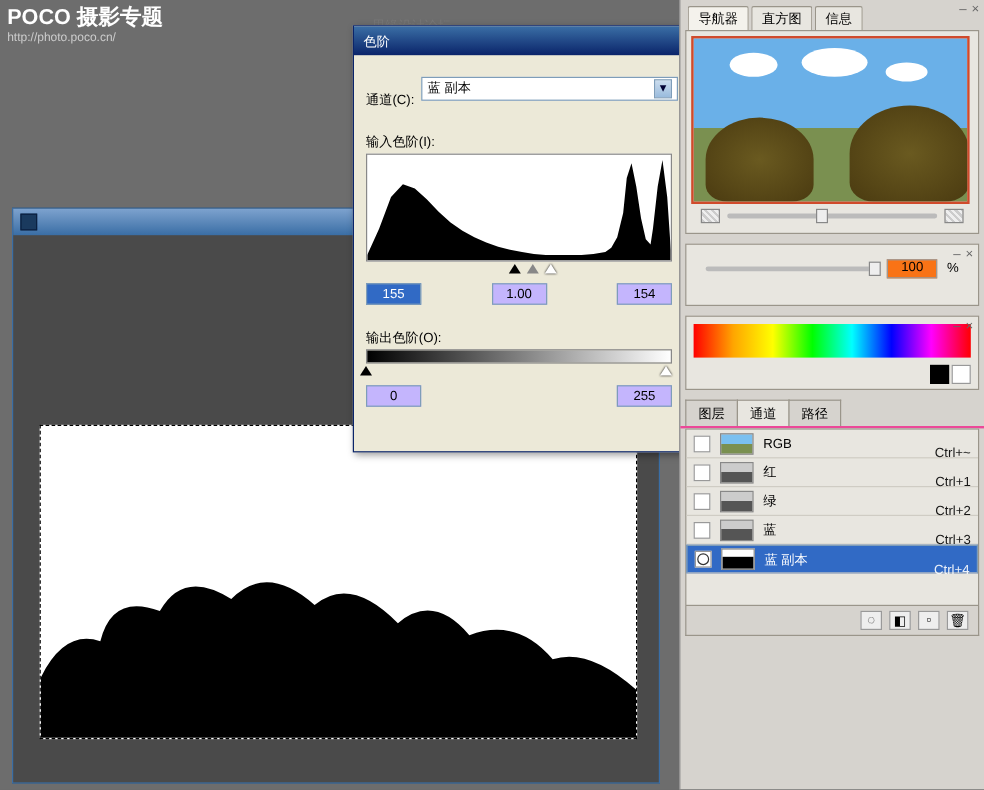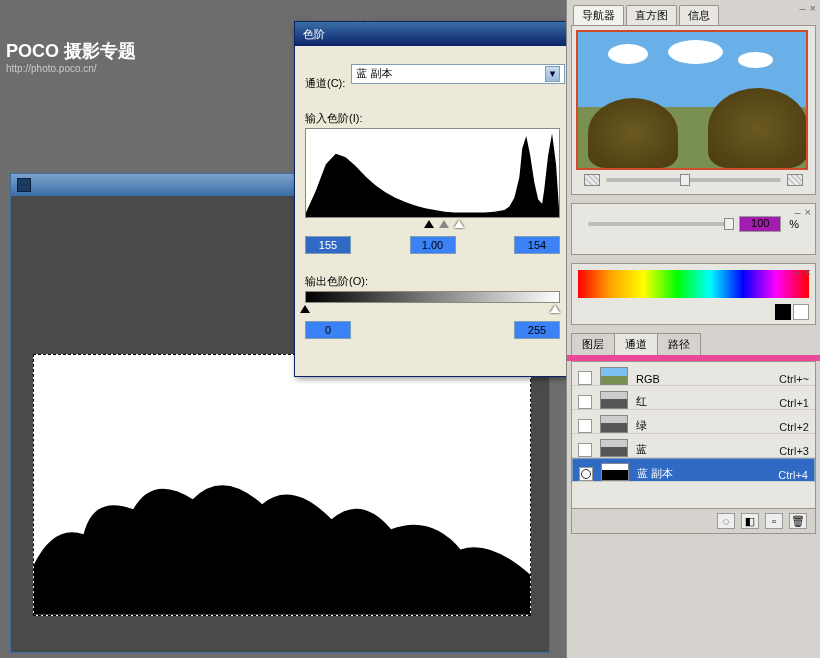--- a/index.html
+++ b/index.html
@@ -1,19 +1,19 @@
 <!DOCTYPE html>
 <html><head>
 <meta charset="utf-8">
 <style>
 * { margin: 0; padding: 0; box-sizing: border-box; font-family: "Microsoft YaHei", SimSun, Arial, sans-serif; font-size: 11px; }
 body { background: #6d6d6d; width: 820px; height: 658px; position: relative; overflow: hidden; }
 
 
-.logo { position:absolute; top:2px; left:6px; color:#fff;margin-top:37px; }
+.logo { position:absolute; top:2px; left:6px; color:#fff; }
 .logo .l1 { font-size:18px; font-weight:bold; }
 .logo .l2 { font-size:10px; color:#ccc; }
 
 .watermark-r { position:absolute; top:6px; right:8px; font-size:9px; color:#999; }
 .wm-mid { position:absolute; top:14px; left:310px; font-size:11px; color:#777; }
 
 
 .docwin { position:absolute; top:173px; left:10px; width:540px; height:480px; background:#4a4a4a; border:1px solid #3a6ea5; }
 .docwin-title { height:22px; background:linear-gradient(#7da2ce,#3a6ea5); display:flex; align-items:center; padding:0 6px; color:#fff; gap:4px;}
 .docwin-ico { width:14px; height:14px; background:#1a3a5e; border:1px solid #0a2040; }
@@ -34,21 +34,21 @@
 .sel .arrow{ width:15px; height:16px; background:linear-gradient(#cde,#9bd); border:1px solid #7e9db9; display:flex;align-items:center;justify-content:center; color:#003;}
 .lbl { white-space:nowrap;margin-top:20px;}
 .histo { width:255px; height:90px; border:1px solid #888; background:#fff; position:relative; margin-bottom:4px; overflow:hidden;}
 .histo svg{position:absolute;bottom:0;left:0;width:100%;height:100%;}
 .hsliders{width:255px;height:10px;position:relative;margin-bottom:4px;}
 .tri{position:absolute;top:-2px;width:0;height:0;border-left:5px solid transparent;border-right:5px solid transparent;}
 .tri.black{border-bottom:8px solid #000;}
 .tri.gray{border-bottom:8px solid #888;}
 .tri.white{border-bottom:8px solid #fff;filter:drop-shadow(0 0 1px #000);}
 .inputs3{display:flex;justify-content:space-between;width:255px;margin-bottom:10px;}
-.numbox{width:46px;height:18px;border:1px solid #7e9db9;background:#3b82f6;text-align:center;line-height:16px;}
+.numbox{width:46px;height:18px;border:1px solid #7e9db9;background:#c4b5fd;text-align:center;line-height:16px;}
 .numbox.sel-hl{background:#316ac5;color:#fff;}
 .grad{width:255px;height:12px;background:linear-gradient(to right,#000,#fff);border:1px solid #888;margin-bottom:4px;}
 .eyedrops{display:flex;gap:8px;justify-content:flex-end;margin-top:6px;}
 .eyd{width:18px;height:18px;display:flex;align-items:center;justify-content:center;}
 .chk{display:flex;align-items:center;gap:4px;margin-top:8px;}
 .chk .box{width:12px;height:12px;border:1px solid #7e9db9;background:#fff;display:flex;align-items:center;justify-content:center;color:#2a7a2a;font-size:10px;}
 
 
 .rpanel{position:absolute;top:0;right:0;width:254px;height:658px;background:#d6d3ce;border-left:1px solid #888; padding-top:5px;}
 .tabs{display:flex;gap:2px;padding:0 6px;align-items:flex-end;height:20px;}
@@ -56,31 +56,31 @@
 .tab.active{background:#f4f2ec;}
 .pnl{margin:0 4px 8px 4px;background:#e8e6e0;border:1px solid #9a958a;padding:6px;position:relative;}
 .navimg{width:232px;height:140px;border:2px solid #d04a2b;background:linear-gradient(#6ab0e8 55%,#7a9050 55%);position:relative;overflow:hidden;}
 .cloud{position:absolute;background:#fff;border-radius:50%;}
 .bush{position:absolute;bottom:0;background:radial-gradient(#6a5a20,#4a3a10);border-radius:50% 50% 20% 20%;}
 .zoomrow{display:flex;align-items:center;gap:6px;padding:4px 8px;}
 .ztrack{flex:1;height:4px;background:#bbb;position:relative;border-radius:2px;}
 .zthumb{position:absolute;top:-4px;width:10px;height:12px;background:#eee;border:1px solid #888;}
 .mini{width:16px;height:12px;border:1px solid #888;background:repeating-linear-gradient(45deg,#ccc,#ccc 2px,#eee 2px,#eee 4px);}
 .opac{display:flex;align-items:center;gap:8px;padding:6px 10px;}
-.opbox{width:42px;height:16px;border:1px solid #999;background:#a21caf;text-align:center;}
+.opbox{width:42px;height:16px;border:1px solid #999;background:#f97316;text-align:center;}
 .swatches{height:28px;background:linear-gradient(to right,red,orange,yellow,lime,cyan,blue,magenta,red);margin:6px;}
 .swend{display:flex;justify-content:flex-end;gap:2px;padding:0 6px 4px;}
 .swq{width:16px;height:16px;}
 
 
-.chtabs{display:flex;gap:0;padding:0 4px;border-bottom:6px solid #ec4899;}
+.chtabs{display:flex;gap:0;padding:0 4px;border-bottom:2px solid #ec4899;}
 .chtab{padding:3px 10px;border:1px solid #9a958a;border-bottom:none;background:#d6d3ce;margin-right:-1px;}
 .chtab.active{background:#e8e6e0;}
 .chlist{background:#e8e6e0;border:1px solid #9a958a;margin:0 4px;min-height:148px;}
-.chrow{display:flex;align-items:flex-end;height:24px;padding:0 6px;gap:8px;border-bottom:1px solid #cfccc4;}
+.chrow{display:flex;align-items:center;height:24px;padding:0 6px;gap:8px;border-bottom:1px solid #cfccc4;}
 .chrow.sel{background:#316ac5;color:#fff;}
 .eye{width:14px;height:14px;border:1px solid #999;background:#fff;display:flex;align-items:center;justify-content:center;}
 .eye.on::after{content:"";width:8px;height:8px;border:1px solid #333;border-radius:50%;}
 .thumb{width:28px;height:18px;border:1px solid #888;background:#fff;overflow:hidden;position:relative;}
 .thumb.rgb{background:linear-gradient(#7ac0f0 50%,#7a9050 50%);}
 .thumb.g{background:linear-gradient(#ccc 45%,#555 45%);}
 .thumb.bcopy{background:#fff;}
 .thumb.bcopy::after{content:"";position:absolute;bottom:0;left:0;right:0;height:60%;background:#000;}
 .chname{flex:1;}
 .chsc{color:inherit;opacity:.9;margin-top:17px;}

